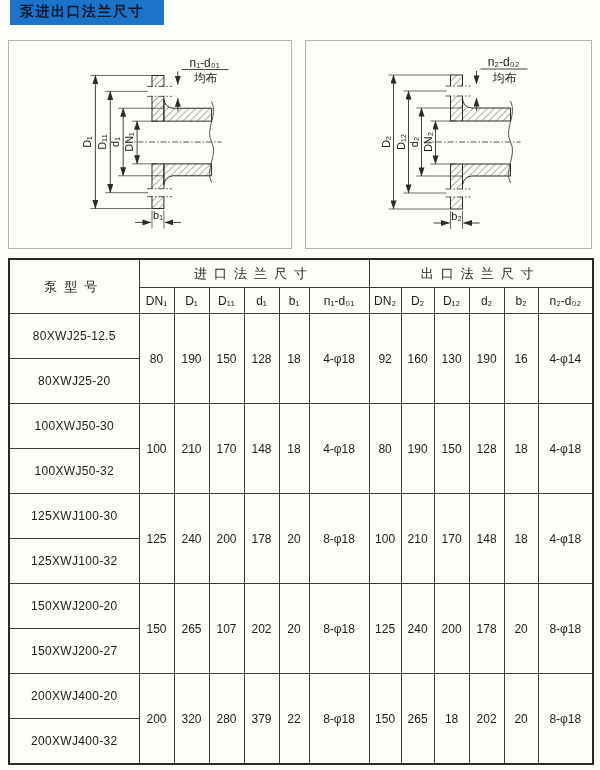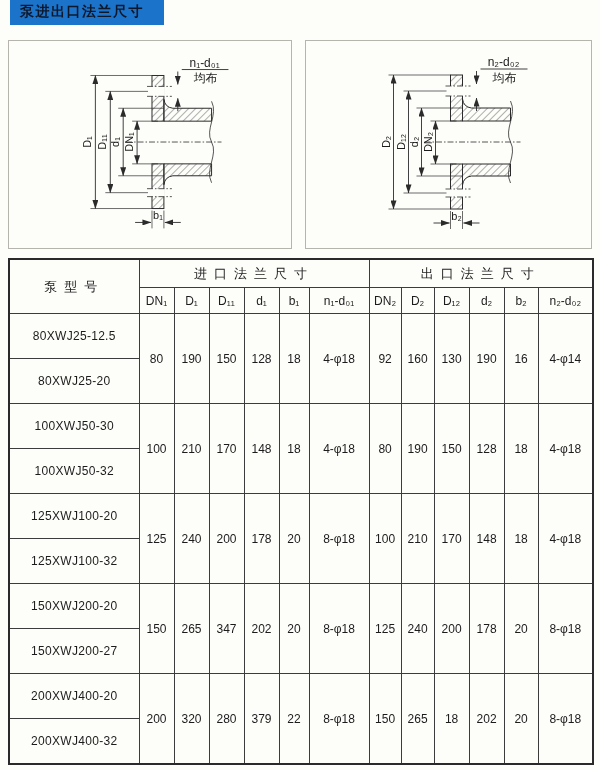--- a/index.html
+++ b/index.html
@@ -243,42 +243,42 @@
         <td rowspan="2">190</td>
         <td rowspan="2">150</td>
         <td rowspan="2">128</td>
         <td rowspan="2">18</td>
         <td rowspan="2">4-φ18</td>
       </tr>
       <tr>
         <td class="model-cell">100XWJ50-32</td>
       </tr>
       <tr>
-        <td class="model-cell">125XWJ100-20</td>
+        <td class="model-cell">125XWJ100-30</td>
         <td rowspan="2">125</td>
         <td rowspan="2">240</td>
         <td rowspan="2">200</td>
         <td rowspan="2">178</td>
         <td rowspan="2">20</td>
         <td rowspan="2">8-φ18</td>
         <td rowspan="2">100</td>
         <td rowspan="2">210</td>
         <td rowspan="2">170</td>
         <td rowspan="2">148</td>
         <td rowspan="2">18</td>
         <td rowspan="2">4-φ18</td>
       </tr>
       <tr>
         <td class="model-cell">125XWJ100-32</td>
       </tr>
       <tr>
         <td class="model-cell">150XWJ200-20</td>
         <td rowspan="2">150</td>
         <td rowspan="2">265</td>
-        <td rowspan="2">347</td>
+        <td rowspan="2">107</td>
         <td rowspan="2">202</td>
         <td rowspan="2">20</td>
         <td rowspan="2">8-φ18</td>
         <td rowspan="2">125</td>
         <td rowspan="2">240</td>
         <td rowspan="2">200</td>
         <td rowspan="2">178</td>
         <td rowspan="2">20</td>
         <td rowspan="2">8-φ18</td>
       </tr>

